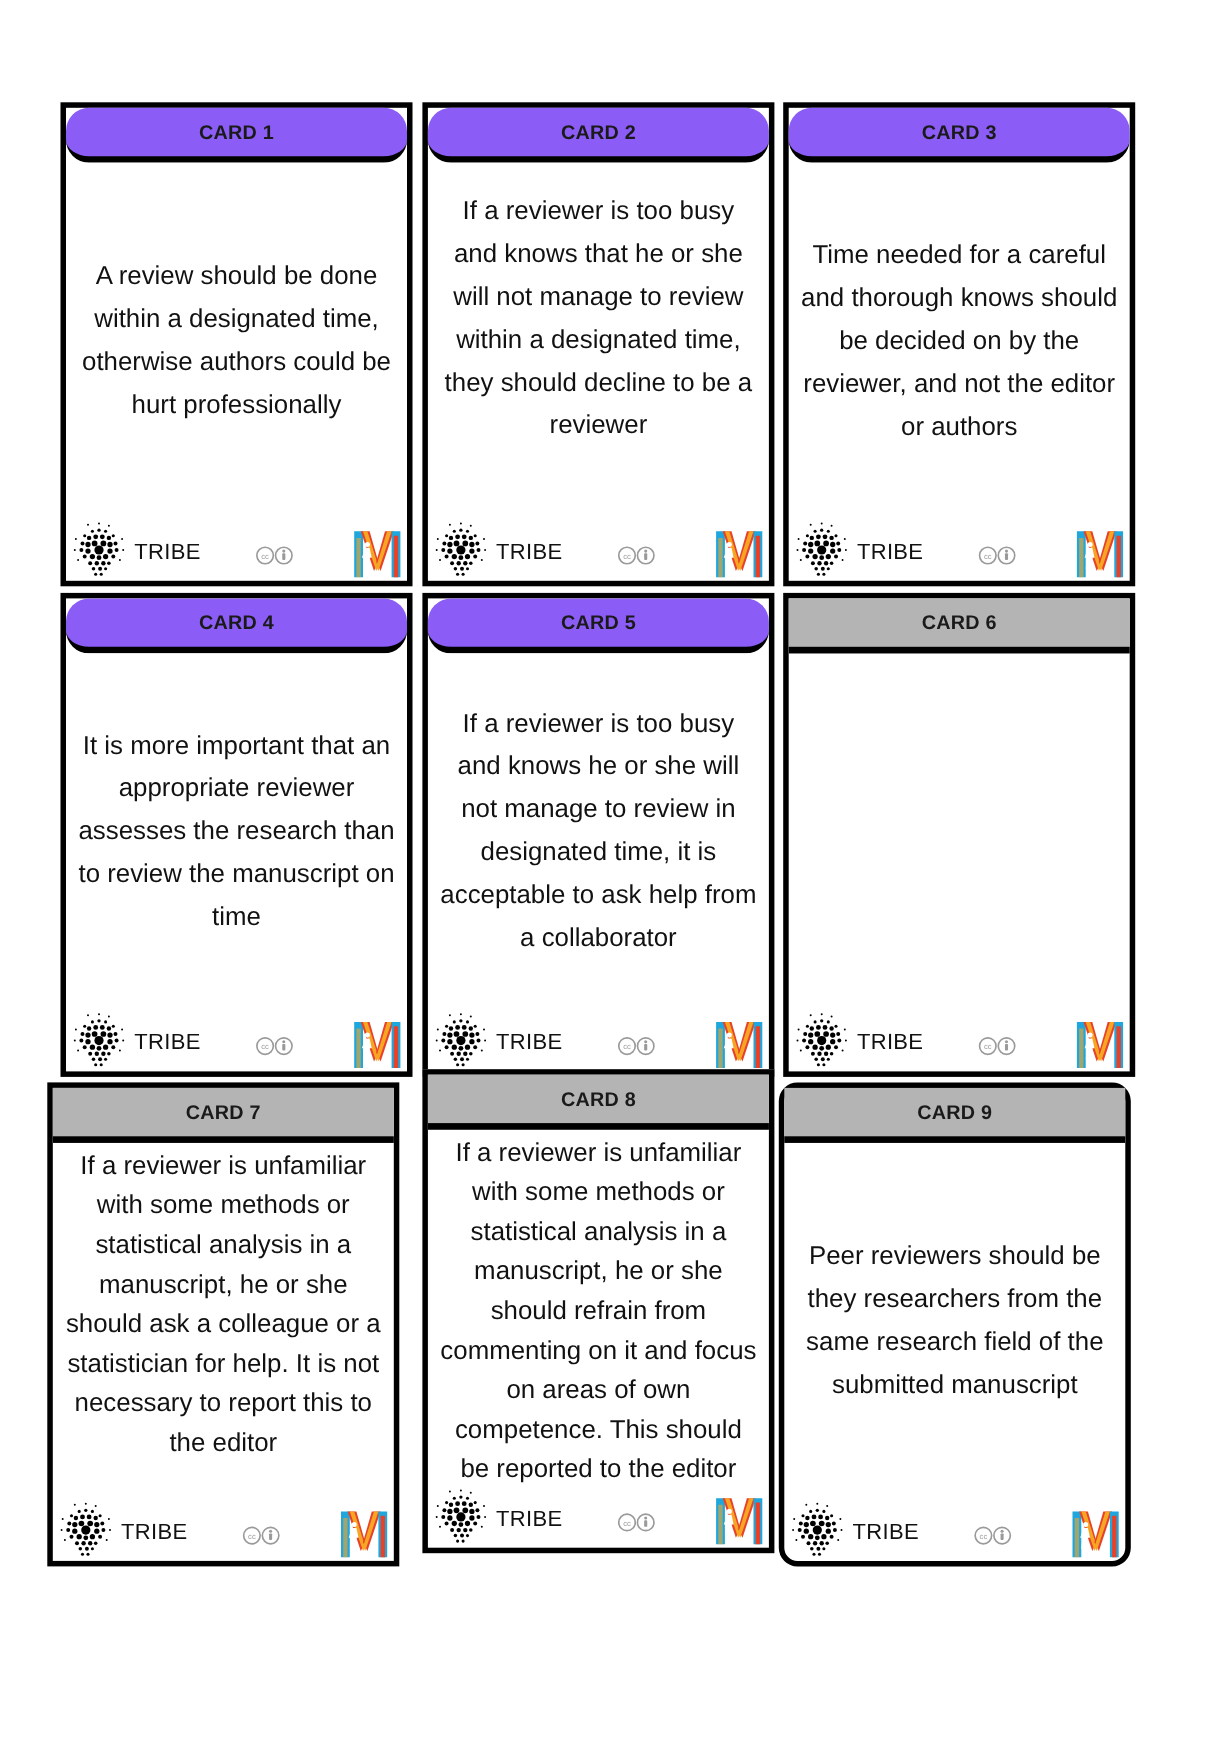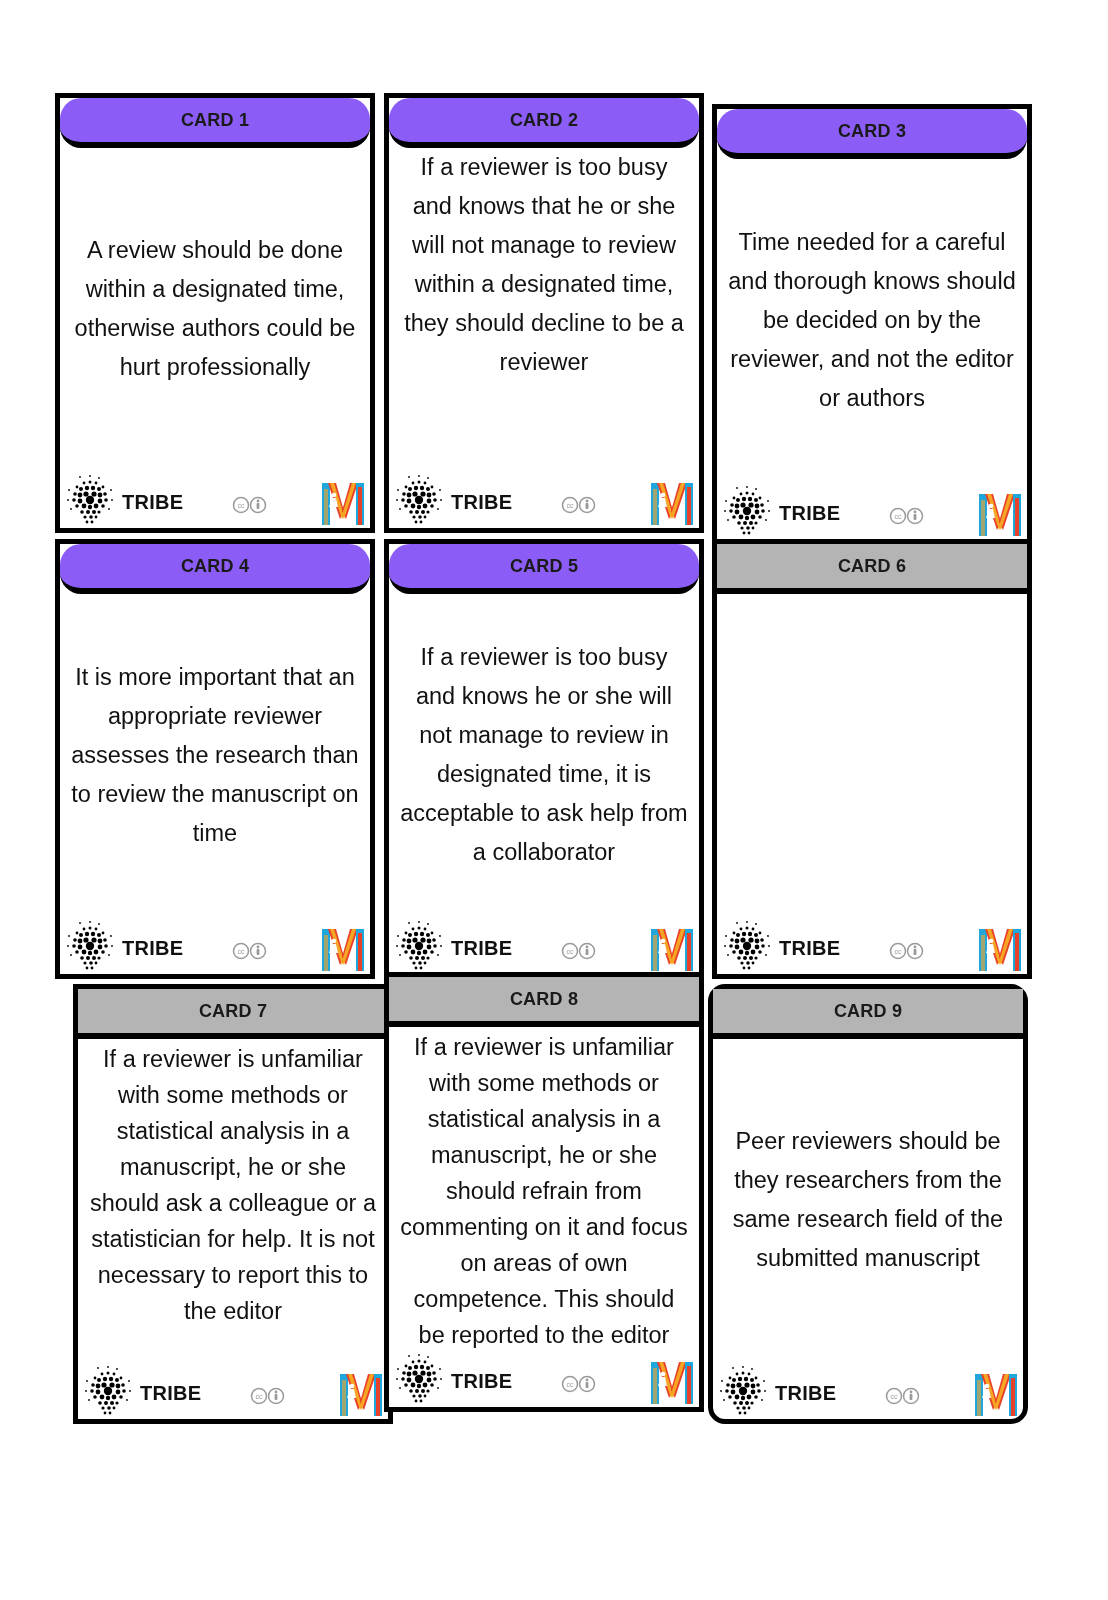--- a/index.html
+++ b/index.html
@@ -23,21 +23,21 @@
   }
   .card-body.top { align-items: flex-start; padding-top: 6px; }
   .card-text {
     text-align: center; font-size: 23.5px; line-height: 39px; color: #111;
     margin: 0;
   }
   .card-footer {
     position: absolute; left: 0; right: 0; bottom: 0; height: 56px;
   }
   .tribe-logo { position: absolute; left: 6px; bottom: 4px; width: 48px; height: 50px; }
-  .tribe-label { position: absolute; left: 62px; bottom: 14px; font-weight: bold;
+  .tribe-label { position: absolute; left: 62px; bottom: 14px; font-weight: normal;
                  font-size: 20px; color: #111; letter-spacing: 0.3px; }
   .cc-icon { position: absolute; left: 172px; bottom: 14px; width: 38px; height: 18px; }
   .m-logo { position: absolute; right: 4px; bottom: 3px; width: 46px; height: 44px; }
 </style>
 </head>
 <body>
 
 <svg width="0" height="0" style="position:absolute">
   <defs>
     <symbol id="tribe-dots" viewBox="0 0 48 50">
@@ -126,38 +126,38 @@
           <use href="#cc-by"></use>
         </svg>
       <svg class="m-logo">
           <use href="#m-logo"></use>
         </svg>
     </div>
   </div>
 
   <div class="card" style="left:384px; top:93px;">
     <div class="card-header orange">CARD 2</div>
-    <div class="card-body top" style="padding-top:0;">
+    <div class="card-body top" style="padding-top:24px;">
         <p class="card-text">If a reviewer is too busy and knows that he or she will not manage to review within a designated time, they should decline to be a reviewer</p>
       </div>
     <div class="card-footer">
       <svg class="tribe-logo">
           <use href="#tribe-dots"></use>
         </svg>
       <span class="tribe-label">TRIBE</span>
       <svg class="cc-icon">
           <use href="#cc-by"></use>
         </svg>
       <svg class="m-logo">
           <use href="#m-logo"></use>
         </svg>
     </div>
   </div>
 
-  <div class="card" style="left:712px; top:104px;">
+  <div class="card" style="left:712px; top:93px;">
     <div class="card-header orange">CARD 3</div>
     <div class="card-body">
         <p class="card-text">Time needed for a careful and thorough knows should be decided on by the reviewer, and not the editor or authors</p>
       </div>
     <div class="card-footer">
       <svg class="tribe-logo">
           <use href="#tribe-dots"></use>
         </svg>
       <span class="tribe-label">TRIBE</span>
       <svg class="cc-icon">
@@ -216,21 +216,21 @@
       <span class="tribe-label">TRIBE</span>
       <svg class="cc-icon">
           <use href="#cc-by"></use>
         </svg>
       <svg class="m-logo">
           <use href="#m-logo"></use>
         </svg>
     </div>
   </div>
 
-  <div class="card" style="left:73px; top:984px;">
+  <div class="card" style="left:43px; top:984px;">
     <div class="card-header gray">CARD 7</div>
     <div class="card-body top" style="padding-top:2px; line-height:36px;">
         <p class="card-text" style="line-height:36px;">If a reviewer is unfamiliar with some methods or statistical analysis in a manuscript, he or she should ask a colleague or a statistician for help. It is not necessary to report this to the editor</p>
       </div>
     <div class="card-footer">
       <svg class="tribe-logo">
           <use href="#tribe-dots"></use>
         </svg>
       <span class="tribe-label">TRIBE</span>
       <svg class="cc-icon">

